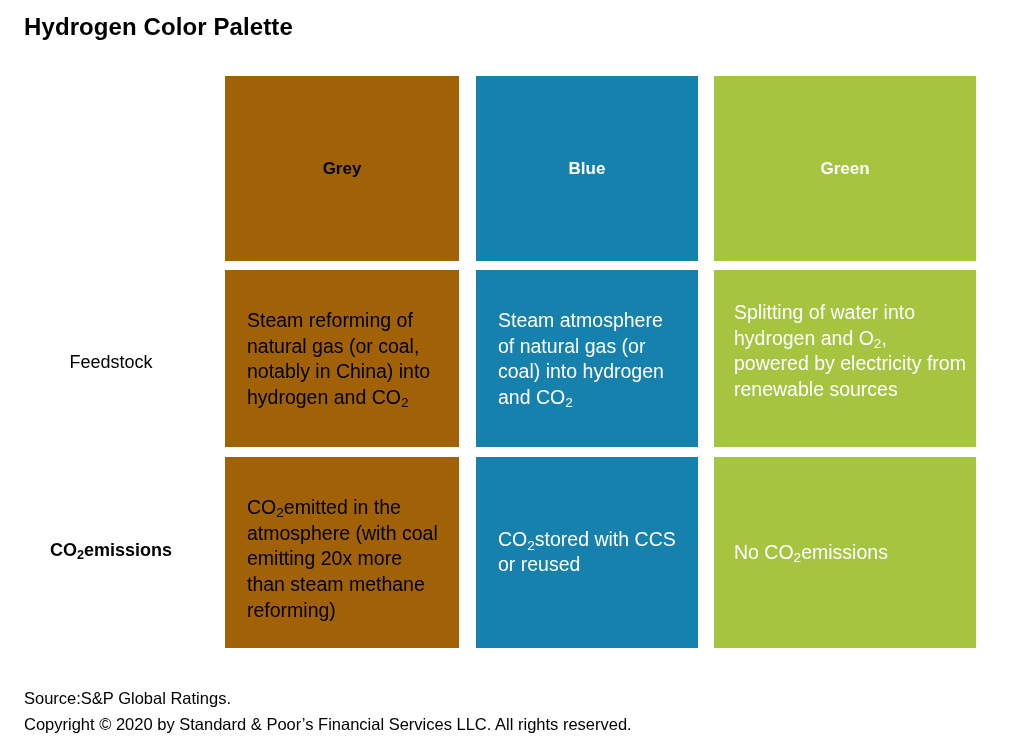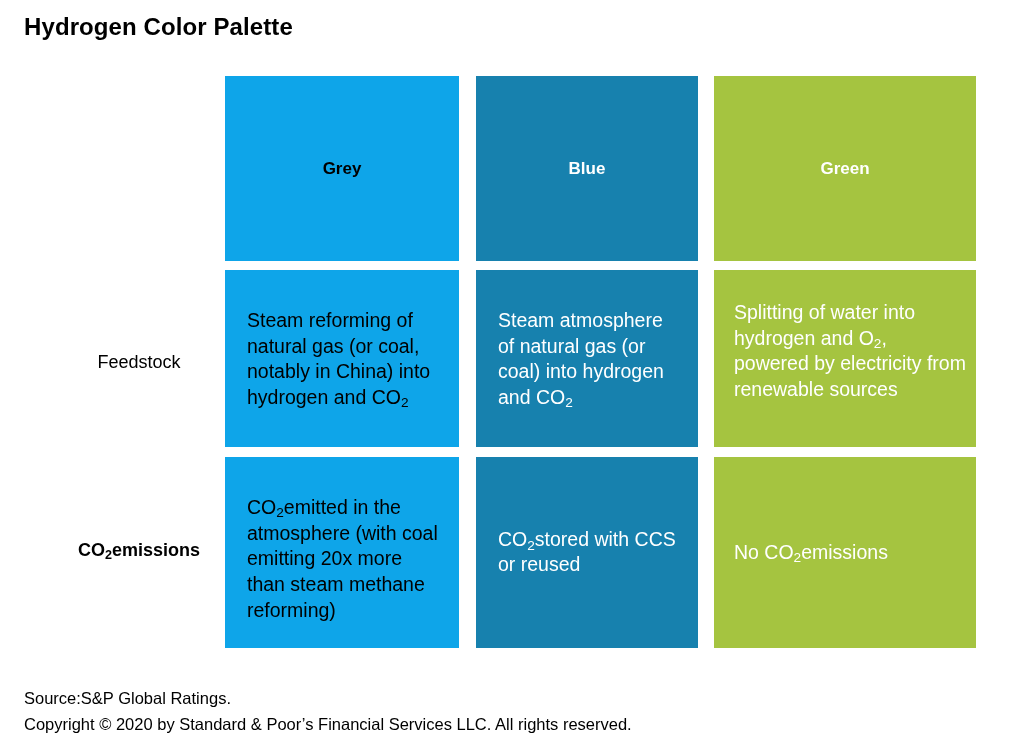--- a/index.html
+++ b/index.html
@@ -46,31 +46,30 @@
 
   
   .row-label {
     position: absolute;
     left: 0px;
     width: 222px;
     text-align: center;
     font-size: 18px;
     color: #000000;
     line-height: 1.25;
-    padding-left: 28px;
   }
   .row-label.feedstock { top: 275px; }
   .row-label.emissions { top: 463px; font-weight: bold; }
 
   
   .cell {
     position: absolute;
     box-sizing: border-box;
   }
-  .cell-grey  { background: #0ea5e9; color: #000000; }
+  .cell-grey  { background: #a16207; color: #000000; }
   .cell-blue  { background: #1781ae; color: #ffffff; }
   .cell-green { background: #a5c440; color: #ffffff; }
 
   
   .col-grey  { left: 225px; width: 234px; }
   .col-blue  { left: 476px; width: 222px; }
   .col-green { left: 714px; width: 262px; }
 
   
   .row-head { top: 0px;   height: 185px; }

